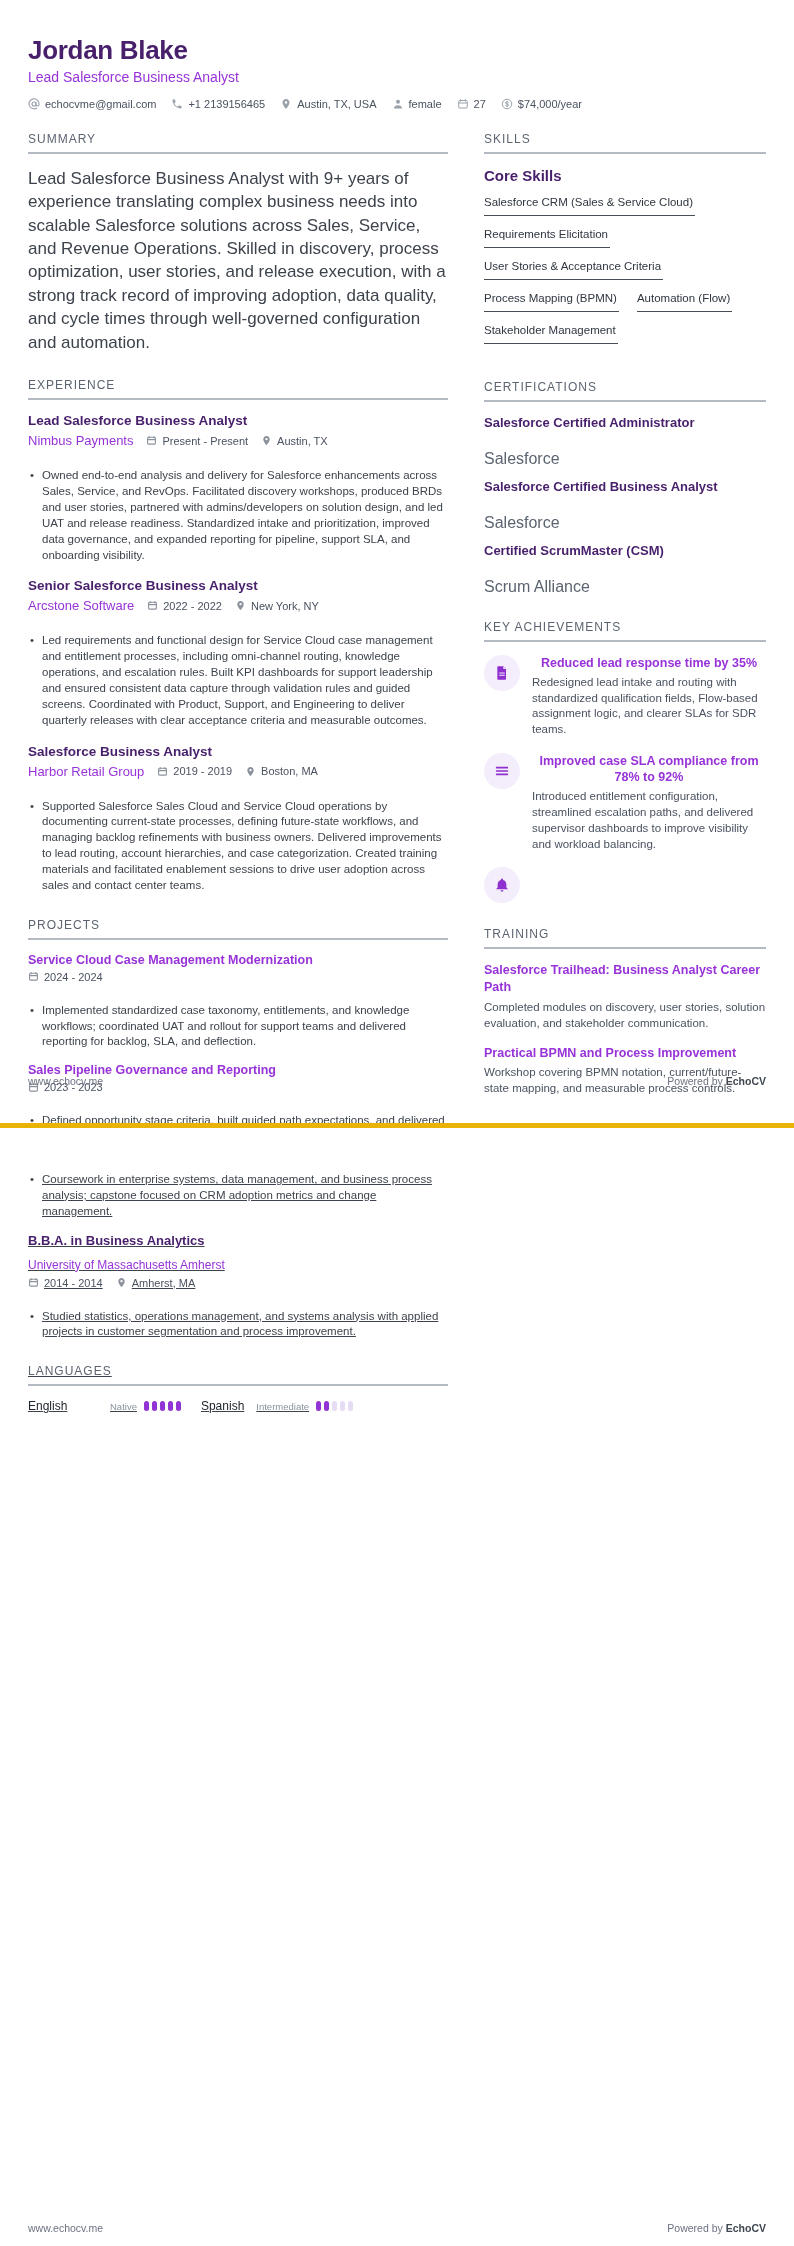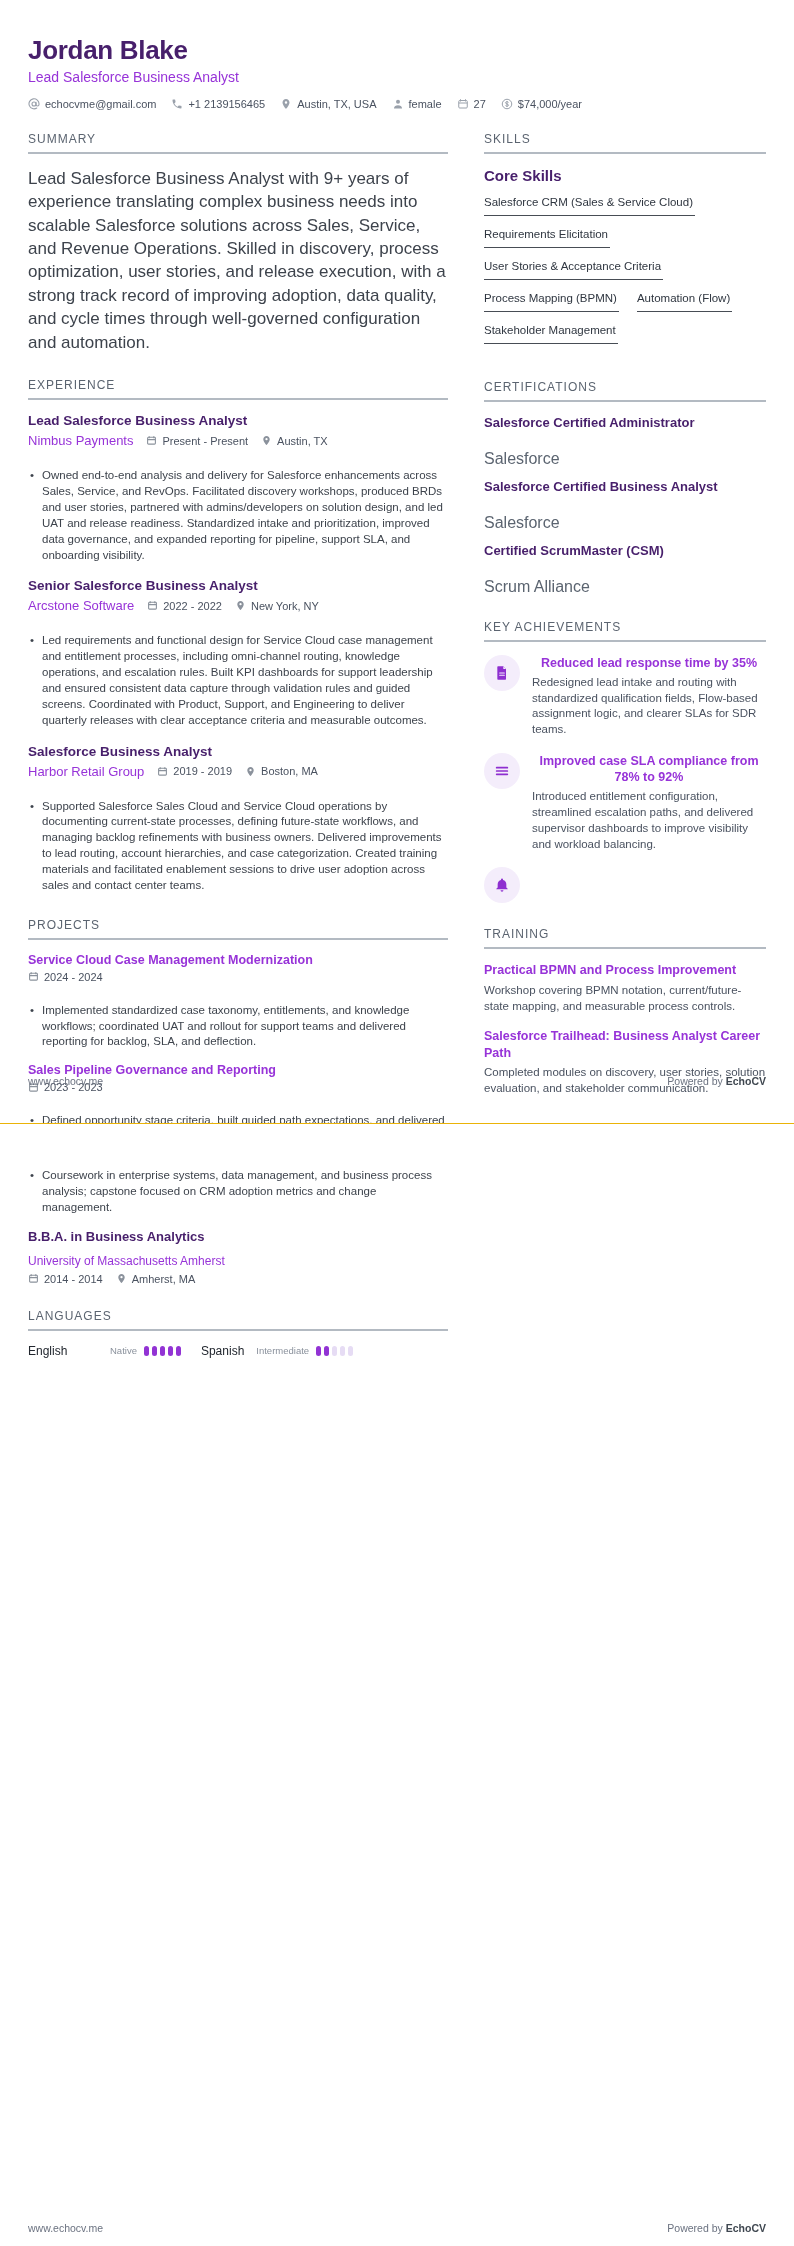--- a/index.html
+++ b/index.html
@@ -12,21 +12,21 @@
     --skill-rule:#474d55;
     --ach-bg:#f4edfb;
     --dot-empty:#e6dcf4;
     --footer:#6b7280;
   }
   *{box-sizing:border-box;}
   html,body{margin:0;padding:0;background:#ffffff;}
   body{width:794px;font-family:"Liberation Sans","DejaVu Sans",sans-serif;color:var(--text);}
   .sheet{width:794px;}
   .page{width:794px;height:1123px;position:relative;padding:30px 28px 0 28px;background:#fff;}
-  .page2{padding-top:44px;border-top:1px solid #eab308;}
+  .page2{padding-top:44px;border-top:5px solid #eab308;text-decoration:underline;}
 
   
   .name{font-size:26px;line-height:1.1;font-weight:700;color:var(--purple-dark);letter-spacing:-0.3px;margin:6px 0 0 0;}
   .headline{font-size:14px;color:var(--purple);font-weight:500;margin-top:4px;}
   .contact-row{display:flex;align-items:center;gap:15px;margin-top:13px;font-size:11px;color:#4a5260;}
   .contact-item{display:flex;align-items:center;gap:5px;white-space:nowrap;}
   .cicon{width:12px;height:12px;color:var(--icon-gray);flex:0 0 auto;display:inline-flex;}
   .cicon svg{width:12px;height:12px;}
 
   
@@ -384,26 +384,26 @@
               <svg viewBox="0 0 24 24" fill="currentColor">
                   <path d="M12 22a2.2 2.2 0 0 0 2.2-2.2H9.8A2.2 2.2 0 0 0 12 22zm6.5-6.2V11c0-3.1-2-5.7-5-6.4v-.8a1.5 1.5 0 1 0-3 0v.8c-3 .7-5 3.3-5 6.4v4.8L3.5 17.5v1h17v-1l-2-1.7z"></path>
                 </svg>
             </div>
           </div>
         </div>
 
         <div class="section">
           <div class="sec-h">TRAINING</div>
           <div class="training-item">
+            <div class="training-title">Salesforce Trailhead: Business Analyst Career Path</div>
+            <div class="training-desc">Completed modules on discovery, user stories, solution evaluation, and stakeholder communication.</div>
+          </div>
+          <div class="training-item">
             <div class="training-title">Practical BPMN and Process Improvement</div>
             <div class="training-desc">Workshop covering BPMN notation, current/future-state mapping, and measurable process controls.</div>
-          </div>
-          <div class="training-item">
-            <div class="training-title">Salesforce Trailhead: Business Analyst Career Path</div>
-            <div class="training-desc">Completed modules on discovery, user stories, solution evaluation, and stakeholder communication.</div>
           </div>
         </div>
 
       </div>
     </div>
 
     <div class="page-footer">
       <span>www.echocv.me</span>
       <span class="powered"><span>Powered by </span><b>EchoCV</b></span>
     </div>
@@ -429,20 +429,21 @@
           </span>
           <span class="meta-bit">
             <span class="micon">
                 <svg viewBox="0 0 24 24" fill="currentColor">
                   <path d="M12 2C8.1 2 5 5.1 5 9c0 5.2 7 13 7 13s7-7.8 7-13c0-3.9-3.1-7-7-7zm0 9.5A2.5 2.5 0 1 1 12 6.5a2.5 2.5 0 0 1 0 5z"></path>
                 </svg>
               </span>
             <span>Amherst, MA</span>
           </span>
         </div>
+        <div class="bullet">Studied statistics, operations management, and systems analysis with applied projects in customer segmentation and process improvement.</div>
       </div>
 
       <div class="section" style="margin-top:24px;">
         <div class="sec-h">LANGUAGES</div>
         <div class="lang-row">
           <div class="lang-entry first">
             <span class="lang-name">English</span>
             <span class="lang-level">Native</span>
             <span class="dots">
                 <span class="dot filled"></span>

